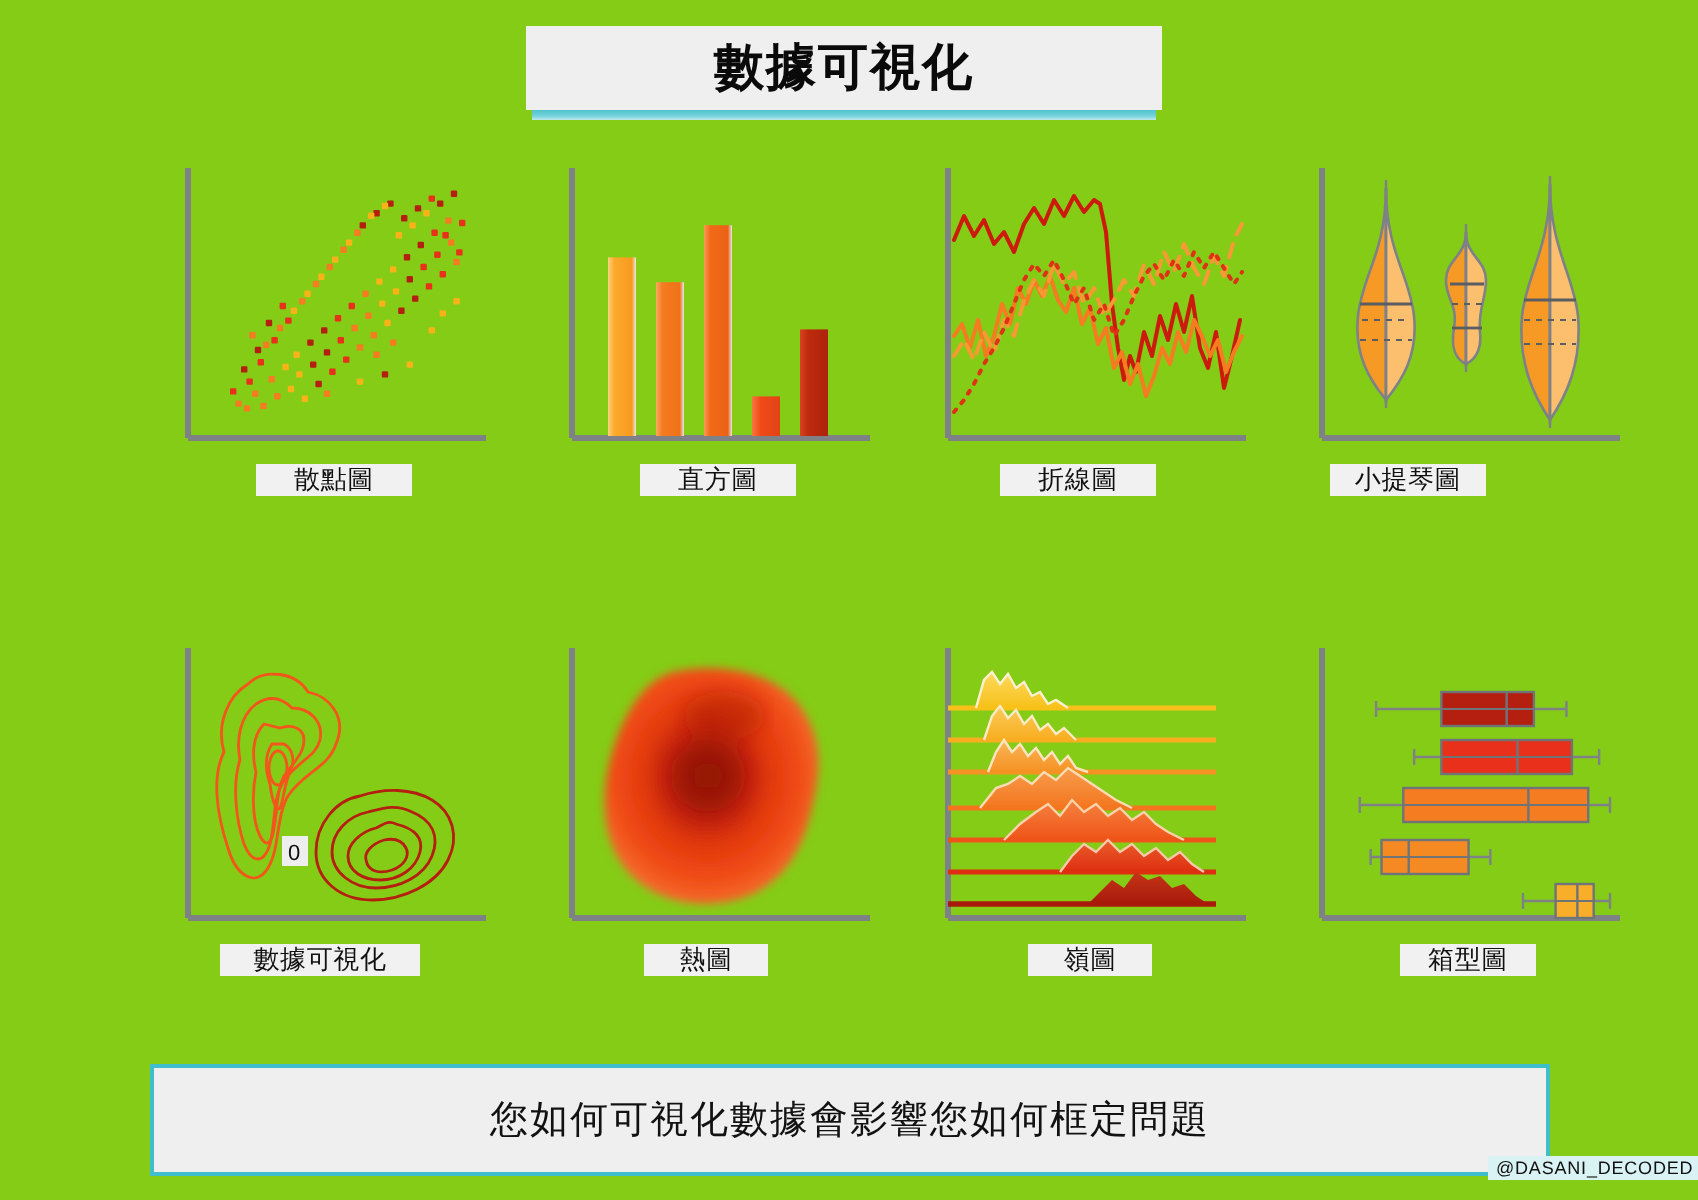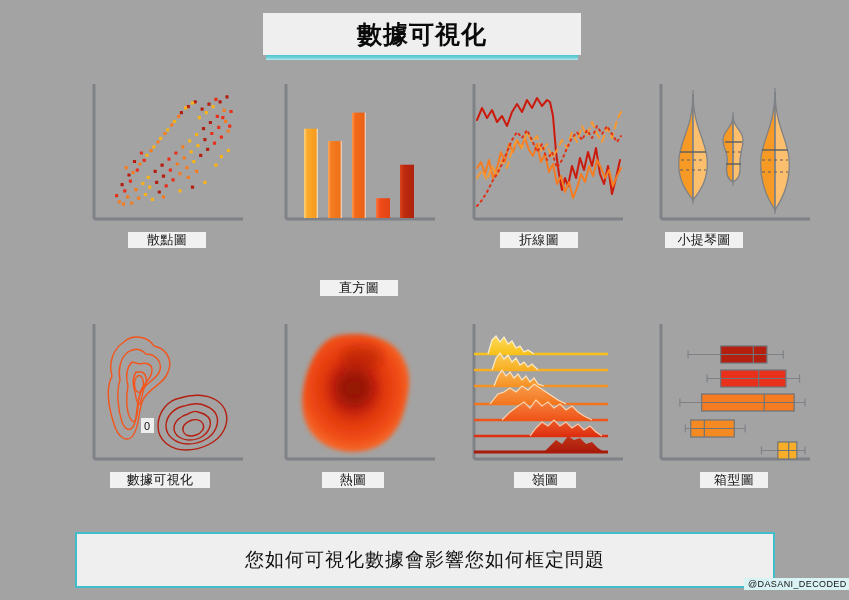--- a/index.html
+++ b/index.html
@@ -6,21 +6,21 @@
   html, body {
     margin: 0; padding: 0;
     width: 849px; height: 600px;
     background: #ffffff;
     font-family: "Liberation Sans", "DejaVu Sans", sans-serif;
     overflow: hidden;
   }
   #page {
     position: relative;
     width: 849px; height: 600px;
-    background: #a3a3a3;
+    background: #84cc16;
   }
 
   
   #title-banner {
     position: absolute;
     left: 263px; top: 13px;
     width: 318px; height: 42px;
     background: #efefef;
     display: flex; align-items: center; justify-content: center;
   }
@@ -234,21 +234,21 @@
       </g>
       <g id="histogram-bars">
           <rect x="24" y="46.7" width="14" height="89.3" fill="url(#bg0)"></rect>
           <rect x="48" y="59.1" width="14" height="76.9" fill="url(#bg1)"></rect>
           <rect x="72" y="30.6" width="14" height="105.4" fill="url(#bg2)"></rect>
           <rect x="96" y="116.2" width="14" height="19.8" fill="url(#bg3)"></rect>
           <rect x="120" y="82.7" width="14" height="53.3" fill="url(#bg4)"></rect>
         </g>
     </svg>
   </div>
-  <div class="caption" style="left:320px; top:232px; width:78px;margin-top:48px;">直方圖</div>
+  <div class="caption" style="left:320px; top:232px; width:78px;">直方圖</div>
 
   <div class="cell" style="left:468px; top:82px;">
     <svg viewBox="0 0 160 145">
       <g>
         <line x1="6" y1="2" x2="6" y2="137" stroke="#7e8287" stroke-width="3"></line>
         <line x1="6" y1="137" x2="155" y2="137" stroke="#7e8287" stroke-width="3"></line>
       </g>
       <g fill="none" stroke-width="2" stroke-linejoin="round" stroke-linecap="round">
         <path stroke="#cc1a0d" d="M9,38 L14,26 L19,36 L24,28 L29,40 L34,34 L39,44 L44,30 L49,22 L54,30 L59,18 L64,26 L69,16 L74,24 L79,18 L82,20 L85,34 L88,70 L91,92 L94,108 L97,96 L100,104 L104,84 L108,96 L112,76 L116,88 L120,70 L124,84 L128,66 L132,92 L136,102 L140,84 L144,112 L148,96 L152,78"></path>
         <path stroke="#f57c20" d="M9,86 L13,80 L17,92 L21,78 L25,96 L29,86 L33,70 L37,80 L41,62 L45,70 L49,58 L53,66 L57,56 L61,68 L65,74 L69,62 L73,80 L77,72 L81,90 L85,82 L89,102 L93,94 L97,110 L101,100 L105,116 L109,106 L113,92 L117,100 L121,84 L125,94 L129,78 L133,86 L137,96 L141,88 L145,104 L149,94 L153,86"></path>

